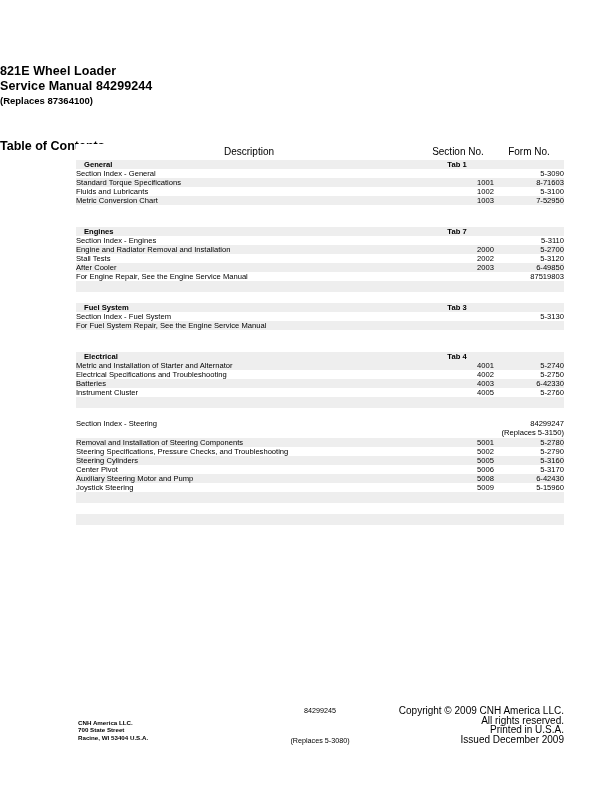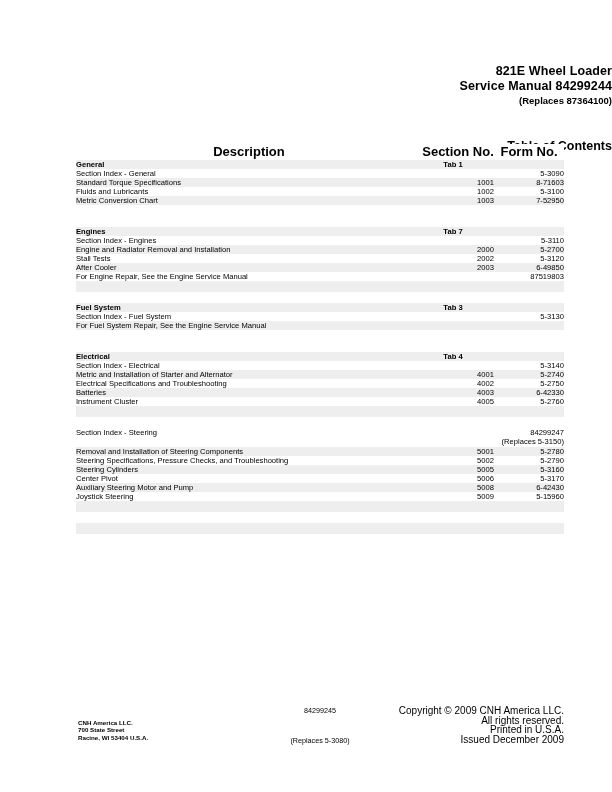--- a/index.html
+++ b/index.html
@@ -22,21 +22,21 @@
     width: 612px;
     height: 792px;
   }
 
   
   .title-block {
     position: absolute;
     left: 0;
     top: 64px;
     width: 612px;
-    text-align: right;
+    text-align: left;
   }
   .title-line {
     font-size: 12.5px;
     font-weight: bold;
     line-height: 14.5px;
     letter-spacing: 0.1px;
   }
   .title-sub {
     font-size: 9.5px;
     font-weight: bold;
@@ -61,25 +61,24 @@
   .toc-table td {
     padding: 0;
     vertical-align: top;
   }
 
   .col-desc  { width: 346px; }
   .col-sec   { width: 72px;  }
   .col-form  { width: 70px;  }
 
   .row-head td {
-    font-size: 13px;
+    font-size: 10px;
     text-align: center;
     padding: 3px 0 4px 0;
     background: #ffffff;
-    font-weight: bold;
   }
   .row-head .c-desc { text-align: center; padding-left: 0; }
   .row-head .c-sec  { text-align: center; }
   .row-head .c-form { text-align: center; }
 
   tr.shaded td { background: #eeeeee; }
   tr.plain  td { background: #ffffff; }
 
   .c-desc {
     font-size: 7.6px;
@@ -96,20 +95,21 @@
   .c-form {
     font-size: 7.6px;
     text-align: right;
     padding: 3.1px 2px 3.1px 0;
     line-height: 9px;
   }
 
   tr.section-row .c-desc,
   tr.section-row .c-sec {
     font-weight: bold;
+    padding-left: 8px;
   }
   tr.section-row .c-sec {
     text-align: center;
     padding-right: 10px;
     margin-top: 16px;
   }
 
   tr.spacer td {
     height: 11px;
     font-size: 1px;
@@ -276,25 +276,20 @@
         <tr class="spacer plain">
           <td colspan="3"></td>
         </tr>
         <tr class="gap">
           <td colspan="3"></td>
         </tr>
         <tr class="section-row shaded">
           <td class="c-desc">Electrical</td>
           <td class="c-sec">Tab 4</td>
           <td class="c-form"></td>
-        </tr>
-        <tr class="entry-row plain">
-          <td class="c-desc">Section Index - Electrical</td>
-          <td class="c-sec"></td>
-          <td class="c-form">5-3140</td>
         </tr>
         <tr class="entry-row shaded">
           <td class="c-desc">Metric and Installation of Starter and Alternator</td>
           <td class="c-sec">4001</td>
           <td class="c-form">5-2740</td>
         </tr>
         <tr class="entry-row plain">
           <td class="c-desc">Electrical Specifications and Troubleshooting</td>
           <td class="c-sec">4002</td>
           <td class="c-form">5-2750</td>

